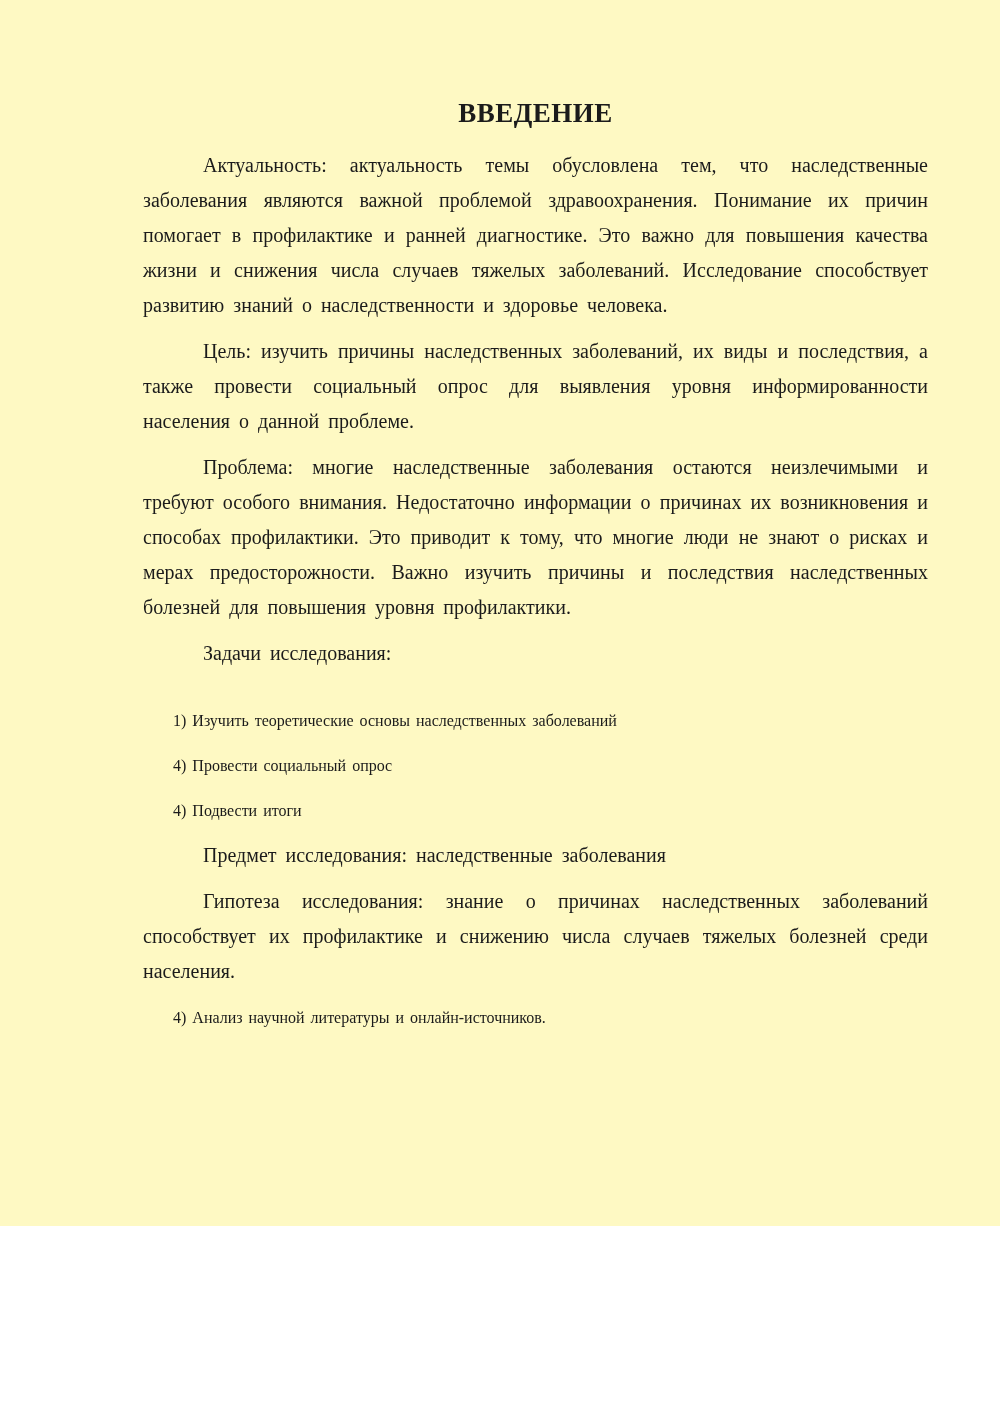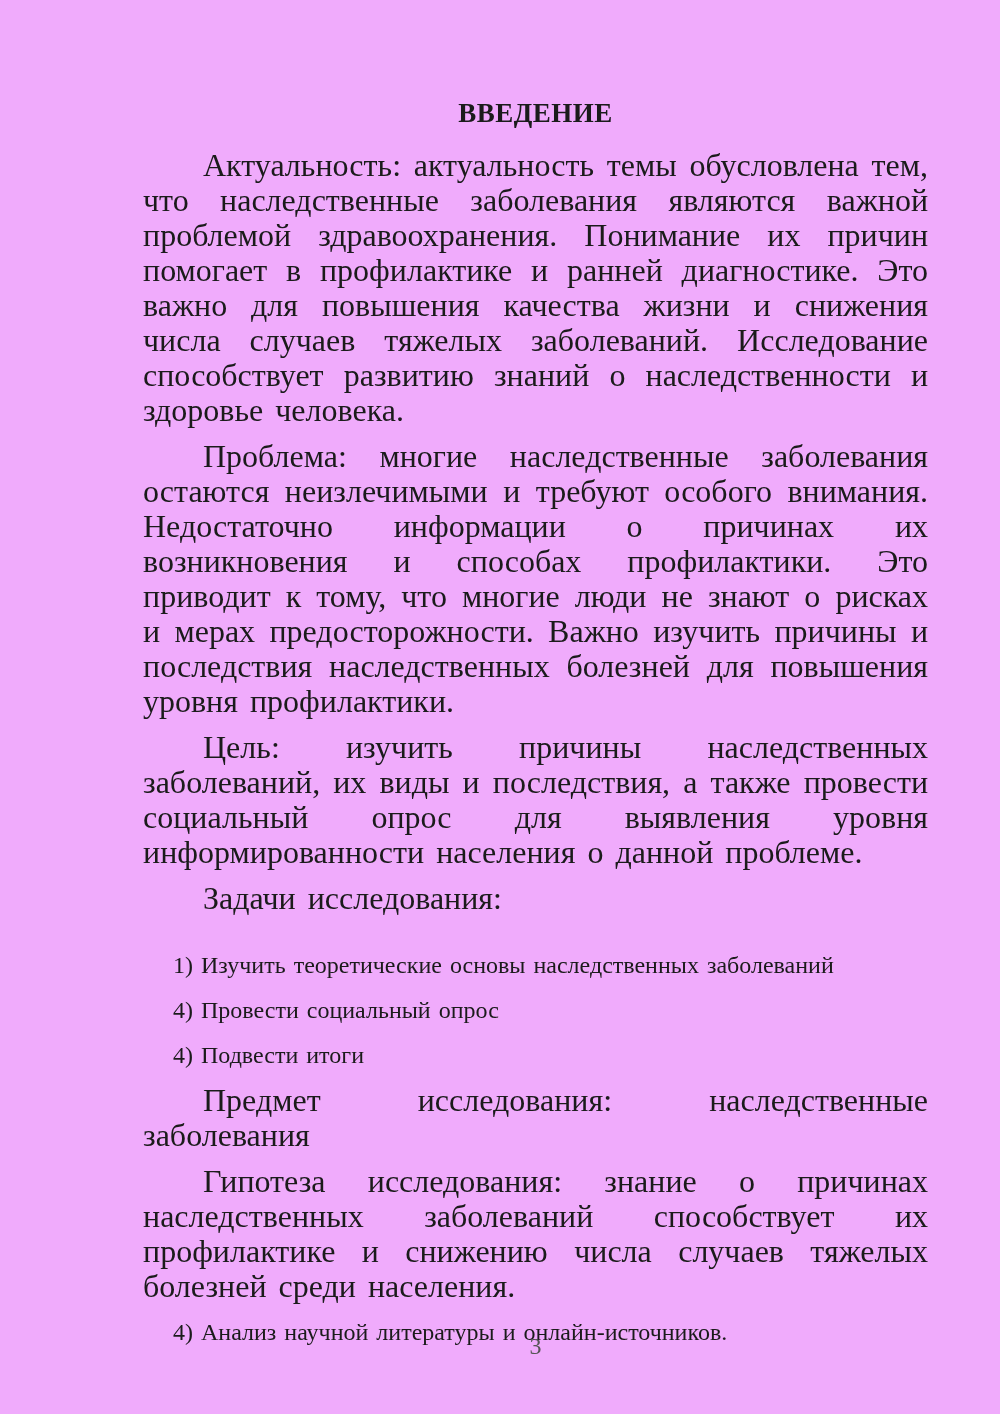--- a/index.html
+++ b/index.html
@@ -7,50 +7,50 @@
   body {
     width: 1000px;
     height: 1414px;
     background: #ffffff;
     font-family: "Liberation Serif", "DejaVu Serif", serif;
     color: #1b1b1b;
   }
   .page {
     position: relative;
     width: 1000px;
-    height: 1414px;
-    background: #f0abfc;
+    height: 1226px;
+    background: #fef9c3;
     overflow: hidden;
   }
   .content {
     position: absolute;
     left: 143px;
     top: 96px;
     width: 785px;
   }
   .doc-title {
     font-size: 27px;
     line-height: 35px;
     font-weight: 700;
     text-align: center;
     margin: 0 0 17px 0;
     letter-spacing: 0.5px;
   }
   .para {
-    font-size: 32px;
+    font-size: 20px;
     line-height: 35px;
     text-align: justify;
     text-indent: 60px;
     word-spacing: 4px;
     margin: 0 0 11px 0;
   }
   .para.tasks-heading { margin-bottom: 32px; }
   .para.methods-heading { margin-bottom: 8px; }
   .list-item {
-    font-size: 24px;
+    font-size: 16px;
     line-height: 35px;
     text-align: left;
     word-spacing: 2px;
     margin: 0 0 10px 30px;
   }
   .list-block { margin-bottom: 0; }
   .page-number {
     position: absolute;
     top: 1329px;
     left: 143px;
@@ -64,23 +64,23 @@
 </head>
 <body>
 
 <div class="page">
   <div class="content">
 
     <h1 class="doc-title">ВВЕДЕНИЕ</h1>
 
     <p class="para">Актуальность: актуальность темы обусловлена тем, что наследственные заболевания являются важной проблемой здравоохранения. Понимание их причин помогает в профилактике и ранней диагностике. Это важно для повышения качества жизни и снижения числа случаев тяжелых заболеваний. Исследование способствует развитию знаний о наследственности и здоровье человека.</p>
 
+    <p class="para">Цель: изучить причины наследственных заболеваний, их виды и последствия, а также провести социальный опрос для выявления уровня информированности населения о данной проблеме.</p>
+
     <p class="para">Проблема: многие наследственные заболевания остаются неизлечимыми и требуют особого внимания. Недостаточно информации о причинах их возникновения и способах профилактики. Это приводит к тому, что многие люди не знают о рисках и мерах предосторожности. Важно изучить причины и последствия наследственных болезней для повышения уровня профилактики.</p>
-
-    <p class="para">Цель: изучить причины наследственных заболеваний, их виды и последствия, а также провести социальный опрос для выявления уровня информированности населения о данной проблеме.</p>
 
     <p class="para tasks-heading">Задачи исследования:</p>
 
     <div class="list-block">
       <p class="list-item">1) Изучить теоретические основы наследственных заболеваний</p>
       <p class="list-item">4) Провести социальный опрос</p>
       <p class="list-item">4) Подвести итоги</p>
     </div>
 
 

